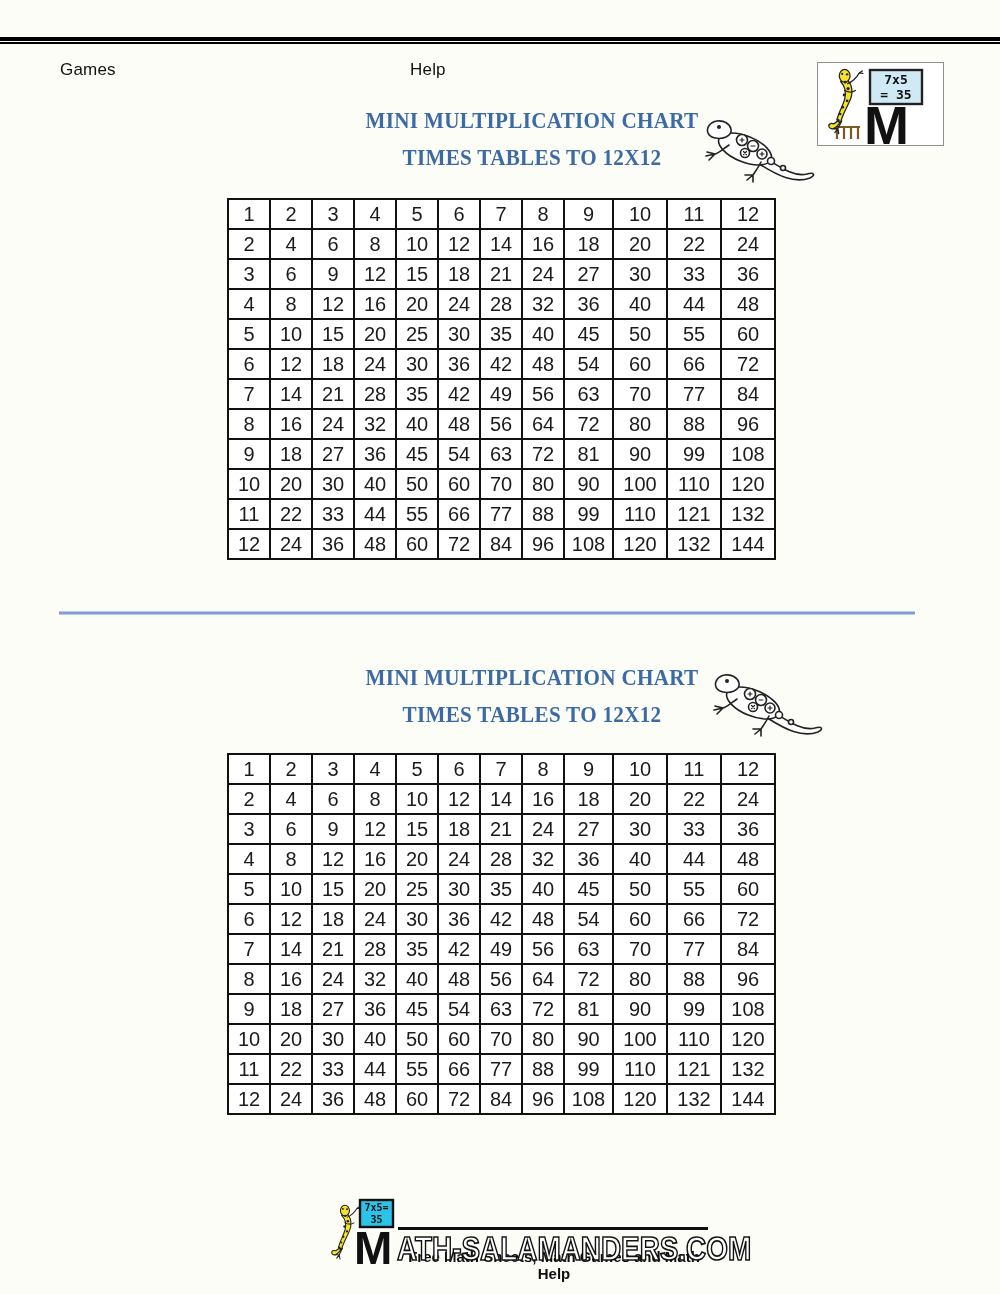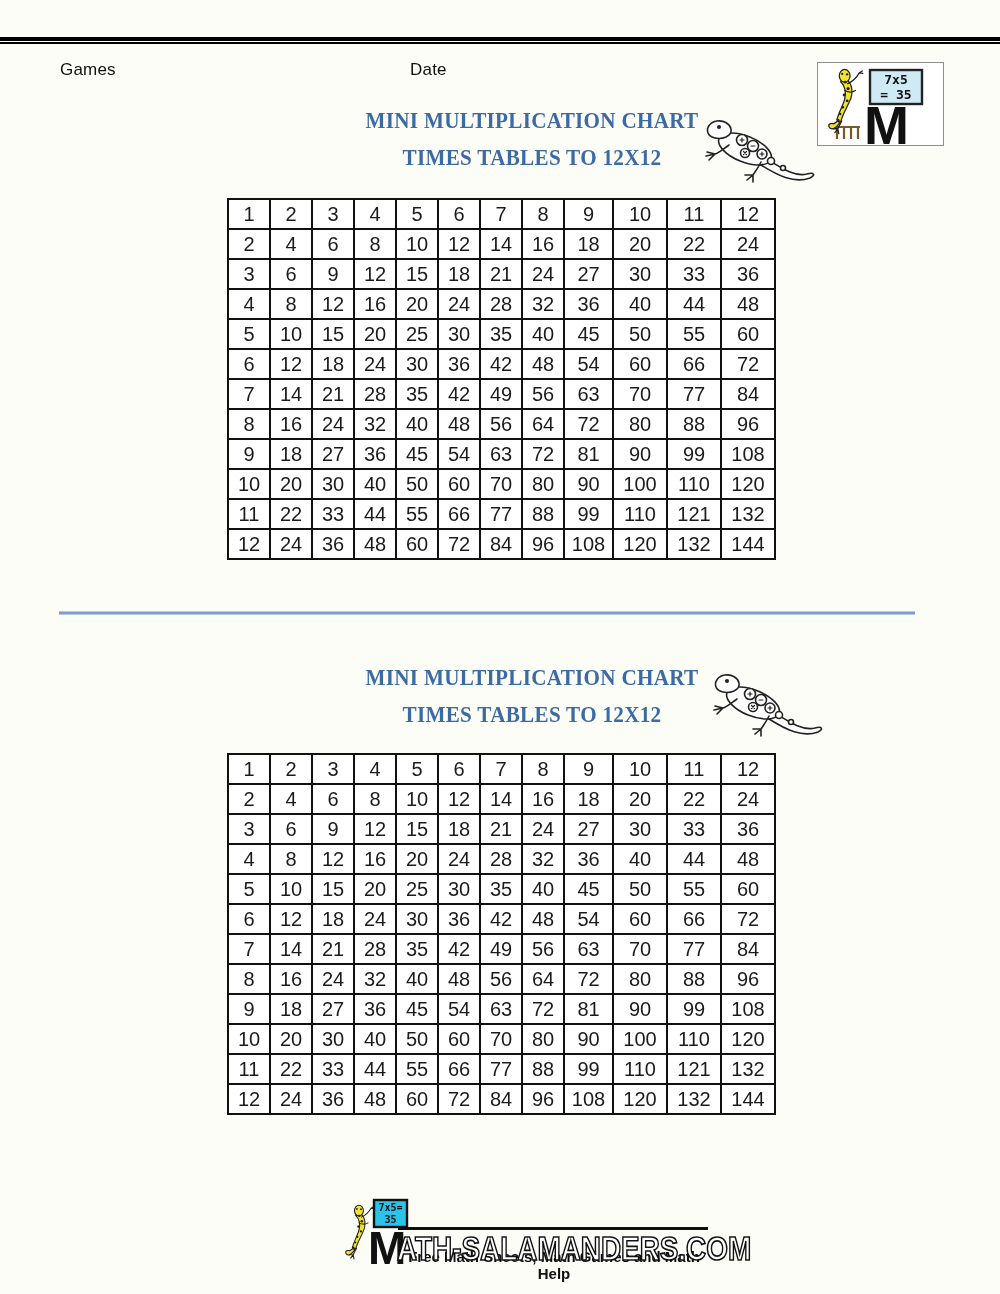--- a/index.html
+++ b/index.html
@@ -64,21 +64,21 @@
   }
 
   
   .divider{
     position:absolute;left:59px;top:611px;width:856px;height:2px;
     background:#7f9dd1;
     border-top:1px solid #b9c8e7;border-bottom:1px solid #b9c8e7;
   }
 
   
-  .footer-logo{position:absolute;left:344px;top:1198px;width:72px;height:70px;}
+  .footer-logo{position:absolute;left:330px;top:1198px;width:72px;height:70px;}
   .footer-logo svg{display:block;width:72px;height:70px;}
   .footer-tagline{
     position:absolute;left:398px;top:1206px;width:312px;
     text-align:center;font-size:15px;font-weight:bold;color:#0f0f0f;margin-top:42px;
   }
   .footer-rule{position:absolute;left:398px;top:1227px;width:310px;height:3px;background:#0f0f0f;}
   .footer-wordmark{
     position:absolute;left:397px;top:1229px;width:380px;
     font-size:34px;font-weight:900;letter-spacing:0px;
     transform:scaleX(0.82);transform-origin:0 0;
@@ -94,21 +94,21 @@
 
 <div class="page">
 
   <div class="top-rule">
     <div class="thick"></div>
     <div class="gap"></div>
     <div class="thin"></div>
   </div>
 
   <div class="hdr-label hdr-name">Games</div>
-  <div class="hdr-label hdr-date">Date</div>
+  <div class="hdr-label hdr-date">Help</div>
 
   <div class="corner-logo">
     <svg viewBox="0 0 125 84">
       <defs>
         <g id="sal-up">
           <path d="M12,56 C8,62 3,64 1,60 C0,57 3,56 6,57 L10,54 Z" fill="#f5e32b" stroke="#222" stroke-width="1.3"></path>
           <path d="M14,54 L10,62 M10,62 L5,62 M10,62 L7,66 M10,62 L11,67" fill="none" stroke="#222" stroke-width="1.3" stroke-linecap="round"></path>
           <path d="M19,12 C25,16 26,26 22,34 C19,41 15,47 13,55 L9,53 C11,45 15,39 17,32 C19,25 17,18 13,14 Z" fill="#f5e32b" stroke="#222" stroke-width="1.3"></path>
           <ellipse cx="17" cy="8" rx="5.5" ry="6.5" fill="#f5e32b" stroke="#222" stroke-width="1.3"></ellipse>
           <circle cx="19.5" cy="6.5" r="1.2" fill="#222"></circle>

